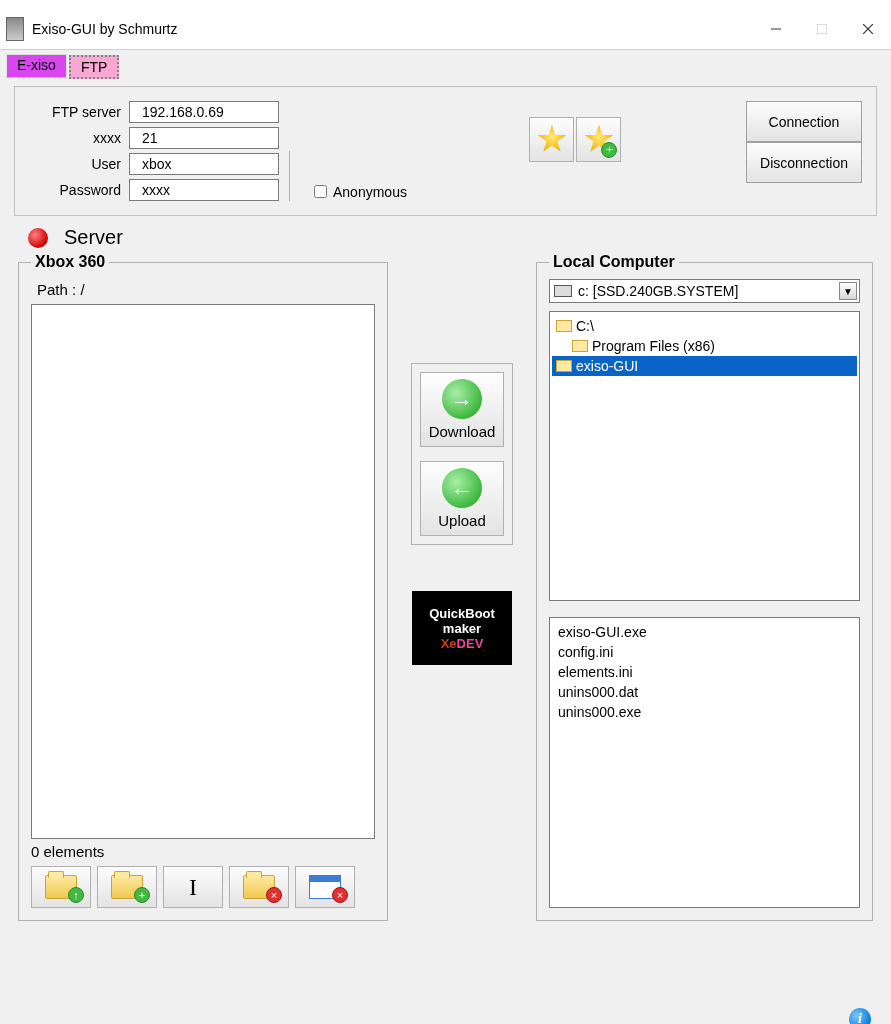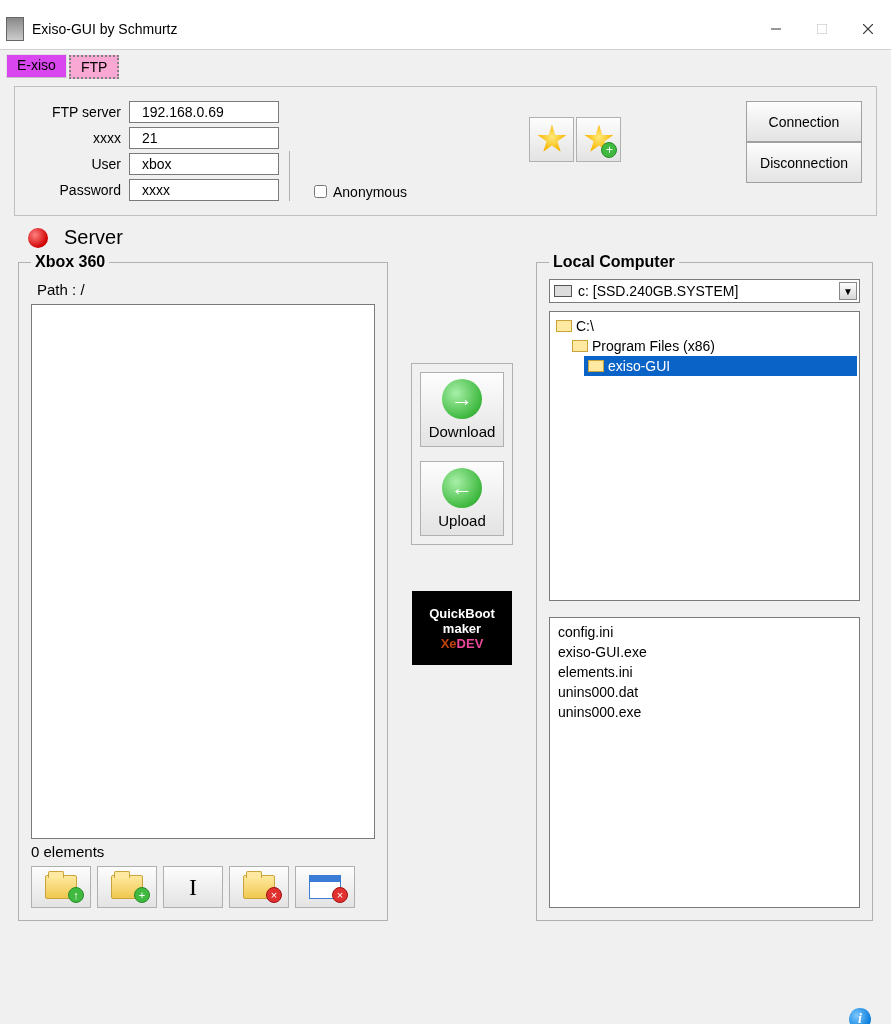--- a/index.html
+++ b/index.html
@@ -217,21 +217,21 @@
     padding:4px 2px; font-size:14px; overflow:auto;
   }
   .tree-row { display:flex; align-items:center; height:20px; padding-left:4px;}
   .tree-row.sel { background:#0a64c8; color:#fff; }
   .tree-row .fld {
     width:16px; height:12px; background:#f7d774; border:1px solid #c9a43b; margin-right:4px;
   }
   .tree-row .fld.open { background:#ffe9a0; }
   .tr1 { margin-left:0px; }
   .tr2 { margin-left:16px; }
-  .tr3 { margin-left:32px; }
+  .tr3 { }
 
   .files {
     margin-top:16px; flex:1; background:#fff; border:1px solid #7a7a7a;
     padding:6px 8px; font-size:14px;
   }
   .files div { height:20px; }
 
   .info-icn {
     position:absolute; right:20px; bottom:10px;
     width:22px; height:22px; border-radius:50%;
@@ -378,22 +378,22 @@
           <div class="tree-row tr2">
             <div class="fld open"></div>
             <span>Program Files (x86)</span>
           </div>
           <div class="tree-row tr3 sel">
             <div class="fld open"></div>
             <span>exiso-GUI</span>
           </div>
         </div>
       <div class="files" id="file-list">
+          <div>exiso-GUI.exe</div>
           <div>config.ini</div>
-          <div>exiso-GUI.exe</div>
           <div>elements.ini</div>
           <div>unins000.dat</div>
           <div>unins000.exe</div>
         </div>
     </fieldset>
   </div>
 
   <div class="info-icn">i</div>
 </div>
 

